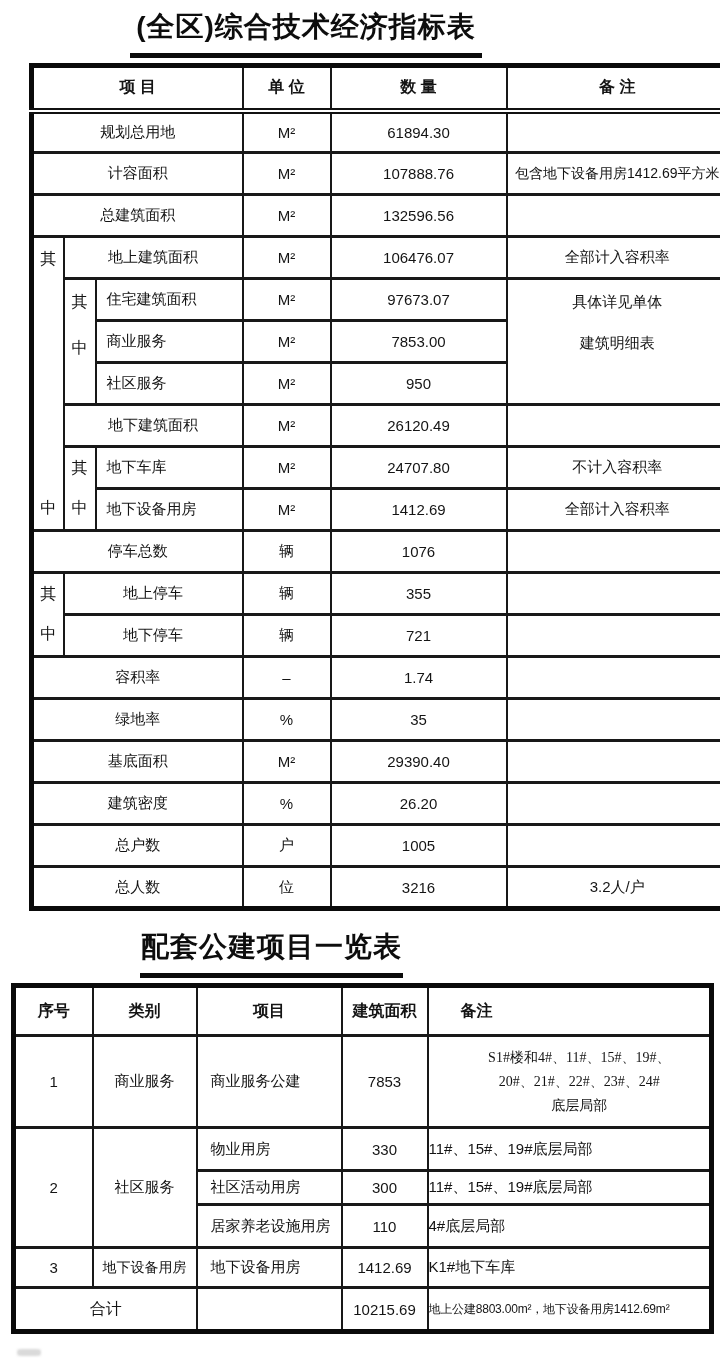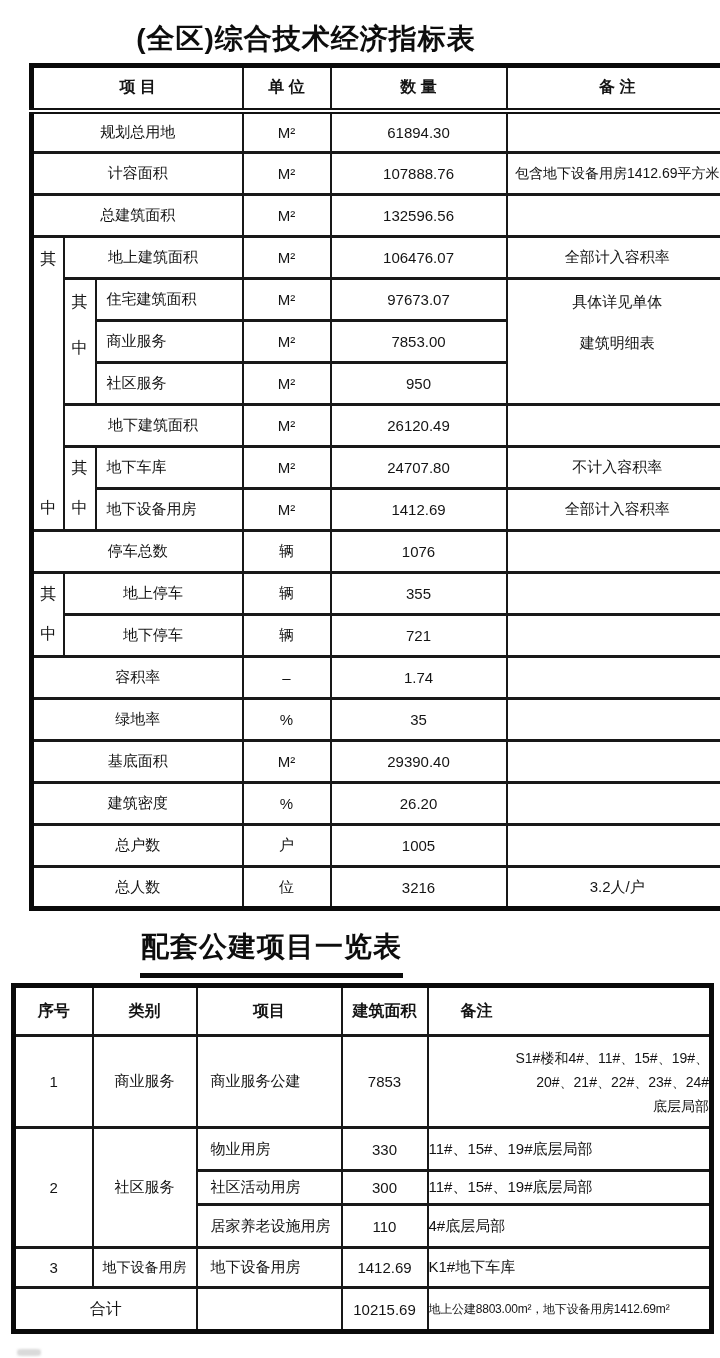--- a/index.html
+++ b/index.html
@@ -9,21 +9,21 @@
     background: #ffffff; color: #141414;
     font-family: "Liberation Sans", sans-serif;
     overflow: hidden;
   }
   .title {
     position: absolute; font-weight: bold; font-size: 28px;
     letter-spacing: 1px; text-align: center; color: #0d0d0d;
     border-bottom: 5px solid #0b0b0b; padding-bottom: 7px;
     white-space: nowrap;
   }
-  #title1 { top: 20px;   left: 130px; width: 352px; }
+  #title1 { top: 8px;   left: 130px; width: 352px; }
   #title2 { top: 928px; left: 140px; width: 263px; }
 
   table.tbl {
     position: absolute; left: 11px; width: 698px;
     border-collapse: collapse; table-layout: fixed;
     border: 5px solid #0a0a0a; background: #ffffff;
   }
   #table1 { top: 63px; margin-left: 18px; }
   #table2 { top: 983px; }
 
@@ -45,21 +45,21 @@
   .qz7 { height: 288px; justify-content: space-between; padding: 9px 0; }
   .qz3 { height: 122px; justify-content: flex-start; padding-top: 11px; gap: 25px; }
   .qz2 { height: 80px;  justify-content: space-around; }
 
   
   .rmi { height: 122px; }
   .rmi span { display: block; line-height: 41px; }
 
   
   td.remark-multi { vertical-align: top; }
-  .rm3 { padding: 9px 0 0 21px; text-align: right; }
+  .rm3 { padding: 9px 0 0 21px; text-align: center; font-family: Liberation Serif, serif; }
   .rm3 span { display: block; line-height: 24px; font-size: 14px; }
 
   td.total-remark { font-size: 12px; letter-spacing: -0.2px; white-space: nowrap; }
   td.total-label { font-size: 16px; }
 
   .artifact {
     position: absolute; left: 17px; top: 1349px; width: 24px; height: 7px;
     background: #bdbdbd; border-radius: 3px; opacity: 0.55; filter: blur(1px);
   }
 </style>

